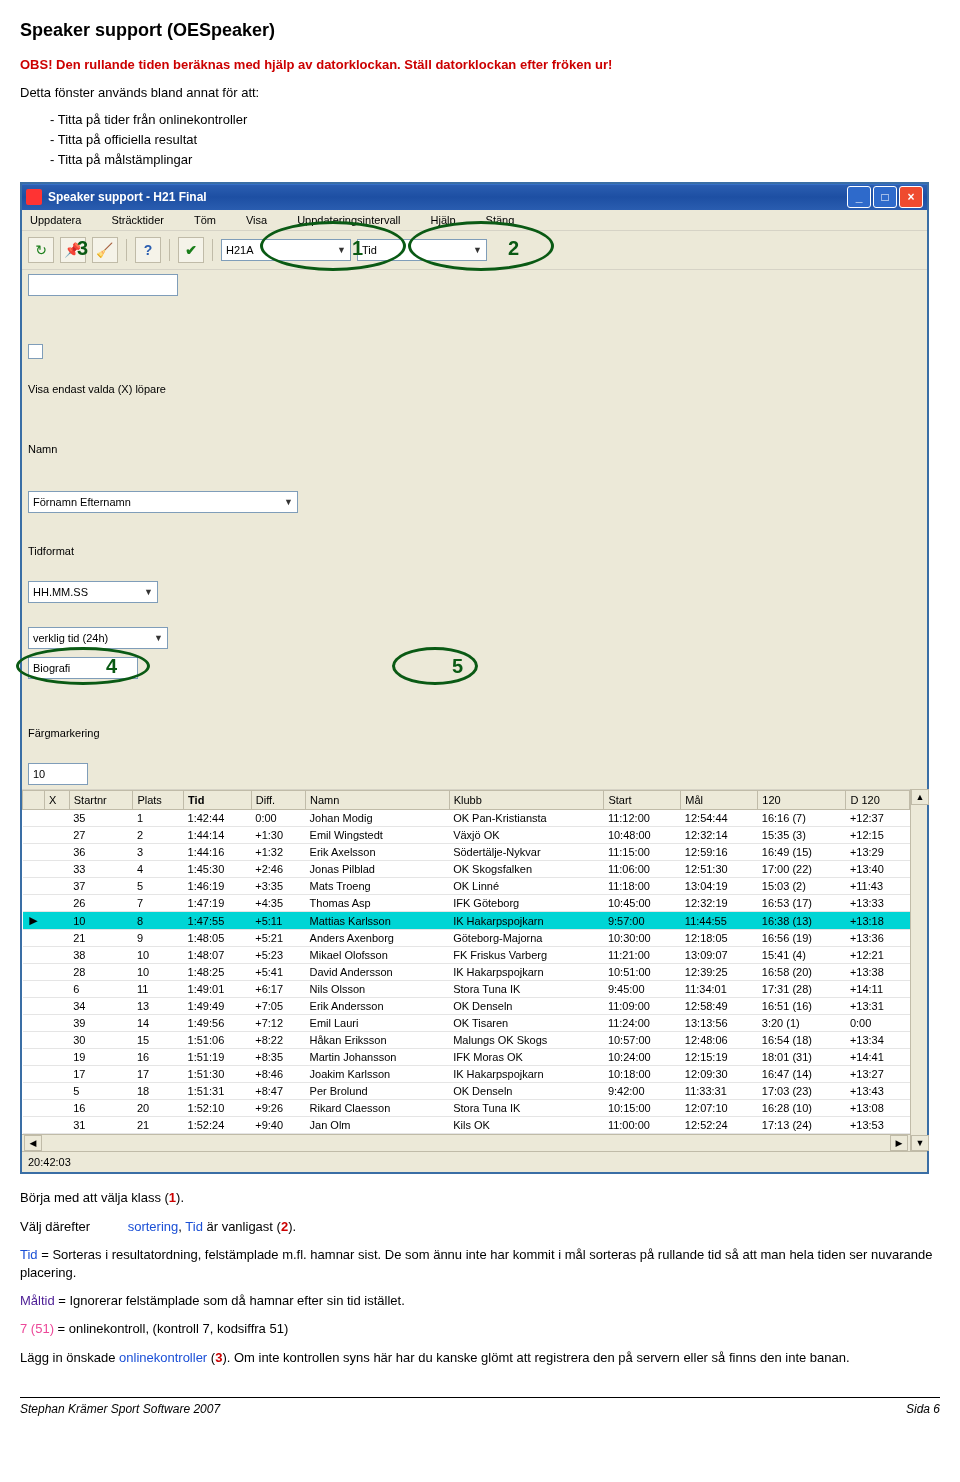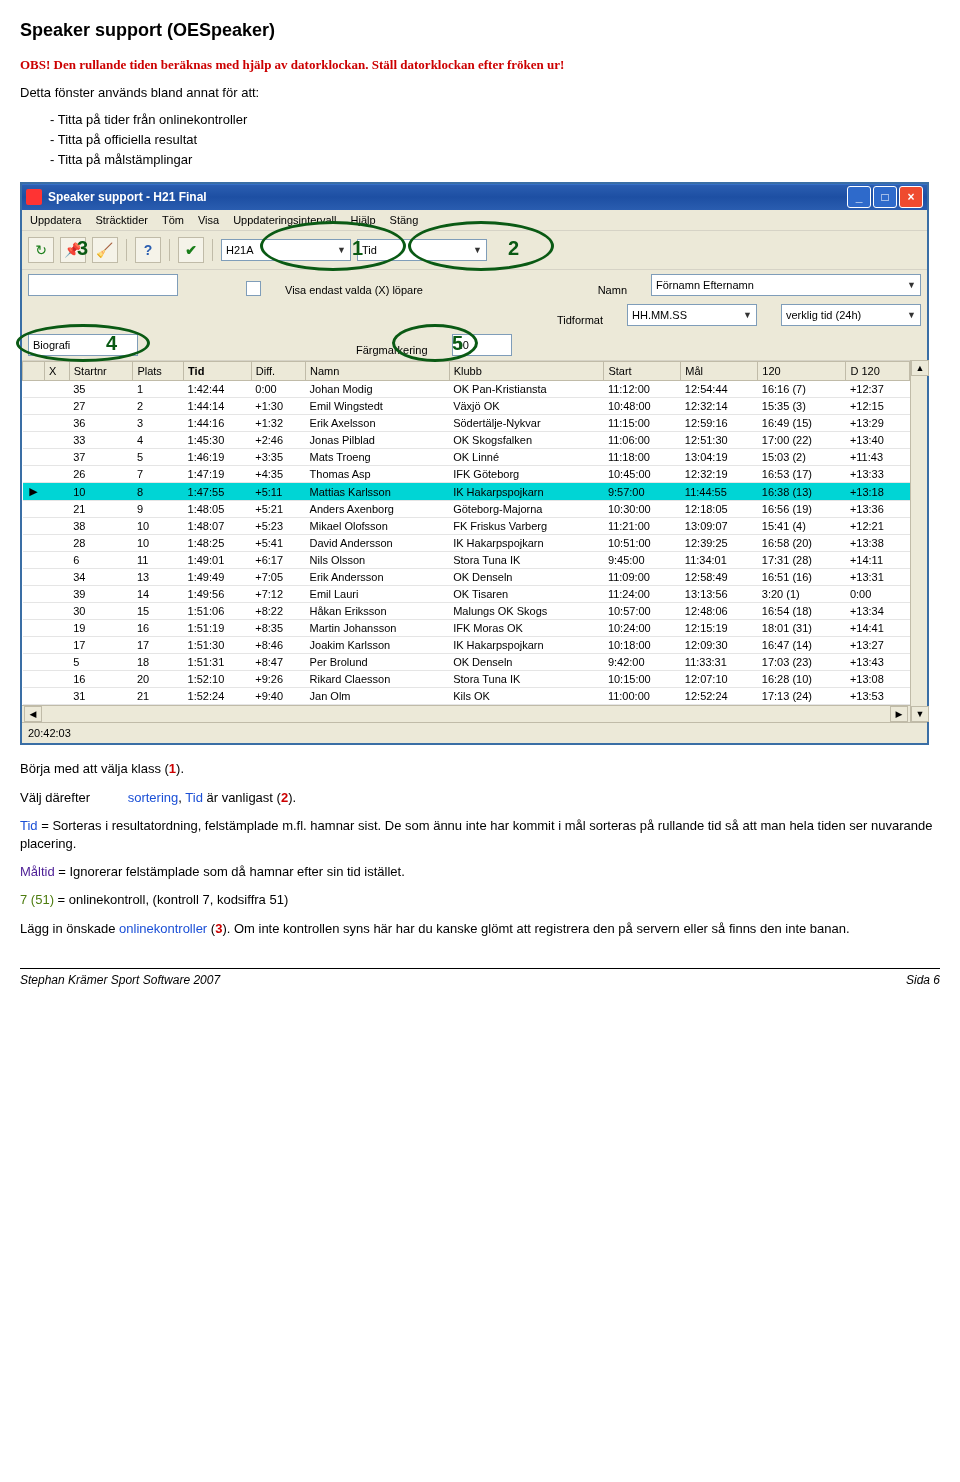--- a/index.html
+++ b/index.html
@@ -9,21 +9,21 @@
     padding: 20px;
     background: #fff;
     color: #000;
     width: 920px;
   }
   h2 {
     font-size: 18px;
     font-weight: bold;
     margin: 0 0 15px 0;
   }
-  .red { color: #cc0000; font-family: Liberation Serif, serif; }
+  .red { color: #cc0000; }
   p { margin: 10px 0; line-height: 1.4; }
   .bullet-item { margin: 5px 0 5px 30px; }
 
   .window {
     border: 2px solid #3a6ea5;
     width: 905px;
     margin: 15px 0;
     background: #ece9d8;
     font-family: Tahoma, sans-serif;
     font-size: 11px;
@@ -52,21 +52,21 @@
     display: flex; align-items: center; justify-content: center;
     font-size: 12px; font-weight: bold;
   }
   .win-min { background: #2e6acb; }
   .win-max { background: #2e6acb; }
   .win-close { background: #ef4b2f; color: #fff; }
 
   .menubar {
     background: #ece9d8;
     display: flex;
-    gap: 14px;
+    gap: 30px;
     padding: 4px 8px;
     border-bottom: 1px solid #d6d3c6;
   }
   .menubar span { cursor: default; }
 
   .toolbar {
     background: #ece9d8;
     display: flex;
     align-items: center;
     gap: 6px;
@@ -85,23 +85,24 @@
   .combo {
     height: 20px;
     border: 1px solid #7f9db9;
     background: #fff;
     display: inline-flex; align-items: center;
     padding: 0 4px; gap: 4px;
   }
   .combo .dd { font-size: 9px; color: #333; }
 
   .frow {
-    display: flex; align-items: flex-end; gap: 24px;
+    display: flex; align-items: flex-start; gap: 24px;
     padding: 4px 6px;
     background: #ece9d8;
+    flex-direction: column;
   }
   .input {
     border: 1px solid #7f9db9;
     background: #fff;
     height: 20px;
     padding: 0 4px;
     display: inline-flex; align-items: center;
   }
   .checkbox {
     width: 13px; height: 13px;
@@ -239,21 +240,21 @@
     <div class="circle-label" style="left:55px;top:6px;">3</div>
   </div>
 
   <div class="frow">
     <span class="input" style="width:140px;"></span>
     <span style="width:20px;"></span>
     <span class="checkbox"></span>
     <span>Visa endast valda (X) löpare</span>
     <span style="flex:1"></span>
     <span>Namn</span>
-    <span class="combo" style="width:260px;">
+    <span class="combo" style="width:260px;margin-top:12px;">
       <span>Förnamn Efternamn</span>
       <span style="flex:1"></span>
         <span class="dd">▼</span>
     </span>
   </div>
 
   <div class="frow">
     <span style="flex:1"></span>
     <span>Tidformat</span>
     <span class="combo" style="width:120px;">
@@ -588,20 +589,20 @@
   <div class="statusbar">
     <span>20:42:03</span>
   </div>
 </div>
 
 <div id="after-paras">
     <p><span>Börja med att välja klass (</span><span style="color: rgb(204, 0, 0); font-weight: bold;">1</span><span>).</span></p>
     <p><span>Välj därefter </span><span style="color: rgb(26, 79, 214); margin-left: 34px;">sortering</span><span>, </span><span style="color: rgb(26, 79, 214);">Tid</span><span> är vanligast (</span><span style="color: rgb(204, 0, 0); font-weight: bold;">2</span><span>).</span></p>
     <p><span style="color: rgb(26, 79, 214);">Tid</span><span> = Sorteras i resultatordning, felstämplade m.fl. hamnar sist. De som ännu inte har kommit i mål sorteras på rullande tid så att man hela tiden ser nuvarande placering.</span></p>
     <p><span style="color: #4c1d95;">Måltid</span><span> = Ignorerar felstämplade som då hamnar efter sin tid istället.</span></p>
-    <p><span style="color: #4d7c0f;">7 (51)</span><span> = onlinekontroll, (kontroll 7, kodsiffra 51)</span></p>
+    <p><span style="color: #ec4899;">7 (51)</span><span> = onlinekontroll, (kontroll 7, kodsiffra 51)</span></p>
     <p><span>Lägg in önskade </span><span style="color: rgb(26, 79, 214);">onlinekontroller</span><span> (</span><span style="color: rgb(204, 0, 0); font-weight: bold;">3</span><span>). Om inte kontrollen syns här har du kanske glömt att registrera den på servern eller så finns den inte banan.</span></p>
   </div>
 
 <div class="footer">
   <span>Stephan Krämer Sport Software 2007</span>
   <span>Sida 6</span>
 </div>
 
 </body></html>

